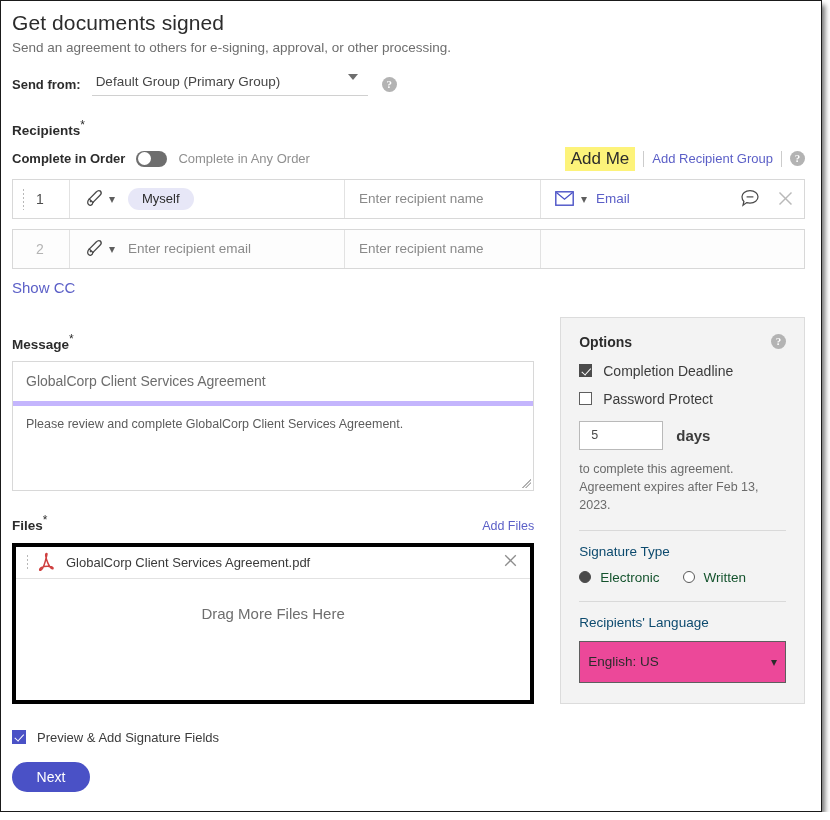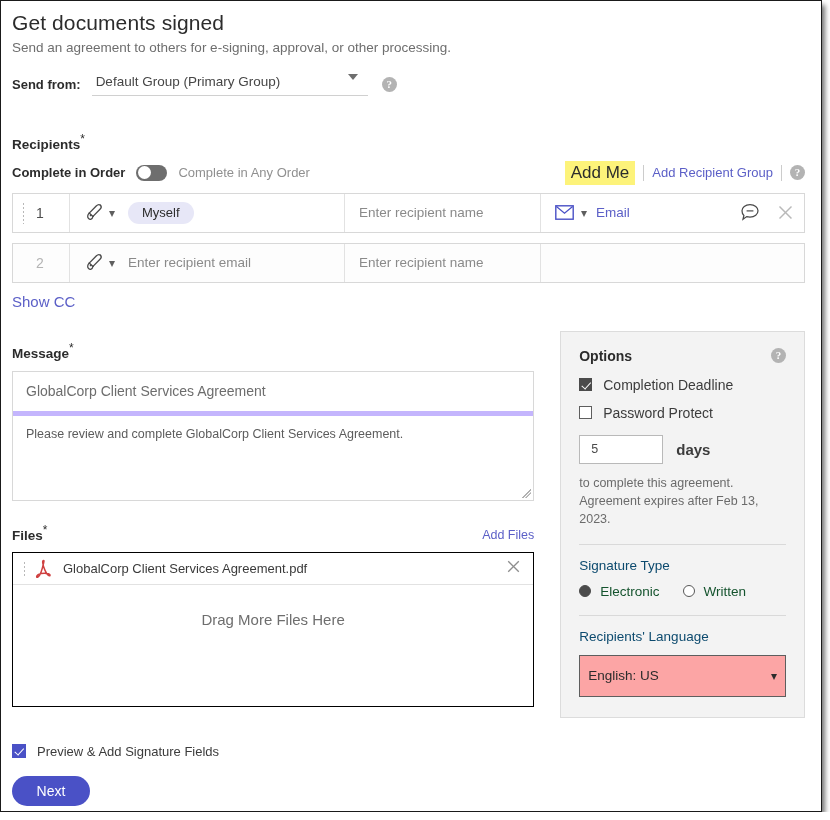--- a/index.html
+++ b/index.html
@@ -40,21 +40,21 @@
     letter-spacing: 0.1px;
   }
   .page-subtitle {
     font-size: 13.5px;
     color: #6e6e6e;
     margin: 0 0 17px 0;
   }
   .sendfrom-row {
     display: flex;
     align-items: center;
-    margin-bottom: 36px;
+    margin-bottom: 22px;
   }
   .sendfrom-label {
     font-size: 13px;
     font-weight: bold;
     color: #2c2c2c;
     margin-right: 11px;
   }
   .sendfrom-select {
     position: relative;
     width: 276px;
@@ -252,21 +252,21 @@
     font-size: 15px;
     color: #5b5fc7;
     margin: -1px 0 21px 0;
     display: inline-block;
     cursor: pointer;
   }
 
   
   .main-cols {
     display: flex;
-    align-items: center;
+    align-items: flex-end;
     gap: 26px;
   }
   .col-left { width: 527px; }
   .col-right { width: 247px; }
 
   .msg-box {
     border: 1px solid #d8d8d8;
     background: #ffffff;
   }
   .msg-subject {
@@ -292,21 +292,21 @@
   }
 
   .files-head {
     display: flex;
     align-items: baseline;
     margin: 22px 0 10px 0;
     gap: 14px;
   }
   .files-head .link { margin-left: auto; font-size: 12.5px; }
   .files-box {
-    border: 1px solid #000000;
+    border: 4px solid #000000;
     background: #ffffff;
     height: 153px;
   }
   .file-item {
     display: flex;
     align-items: center;
     height: 31px;
     border-bottom: 1px solid #e2e2e2;
     padding: 0 12px 0 10px;
   }
@@ -437,21 +437,21 @@
   }
   .radio-label {
     font-size: 13.5px;
     color: #14532d;
     margin-right: 14px;
   }
   .lang-select {
     width: 100%;
     height: 42px;
     border: 1px solid #5e5e5e;
-    background: #fca5a5;
+    background: #ec4899;
     display: flex;
     align-items: center;
     padding: 0 8px 0 8px;
     box-sizing: border-box;
     font-size: 13.5px;
     color: #2c2c2c;
   }
   .lang-caret {
     margin-left: auto;
     font-size: 12px;

